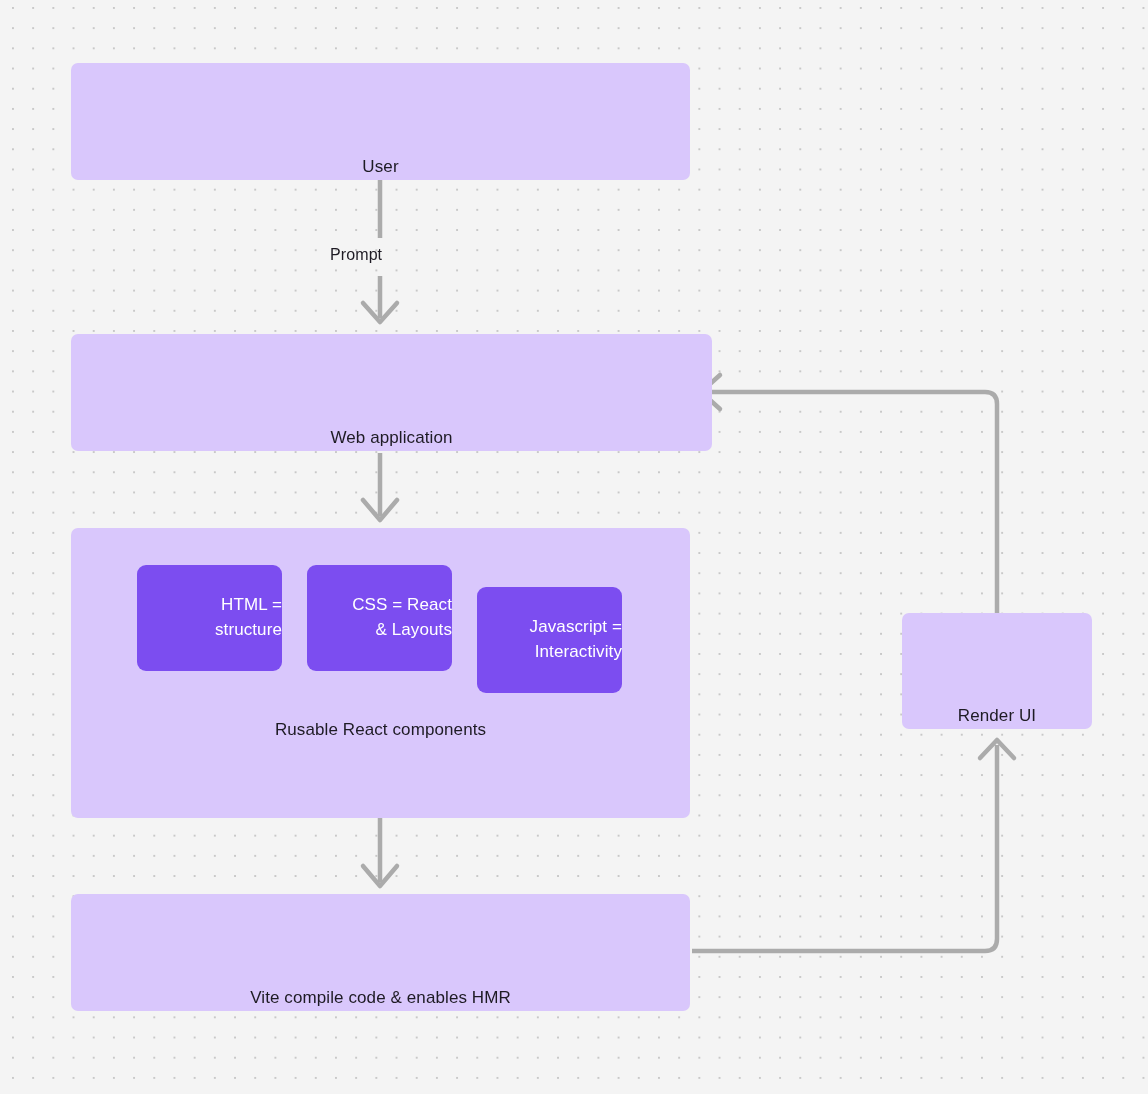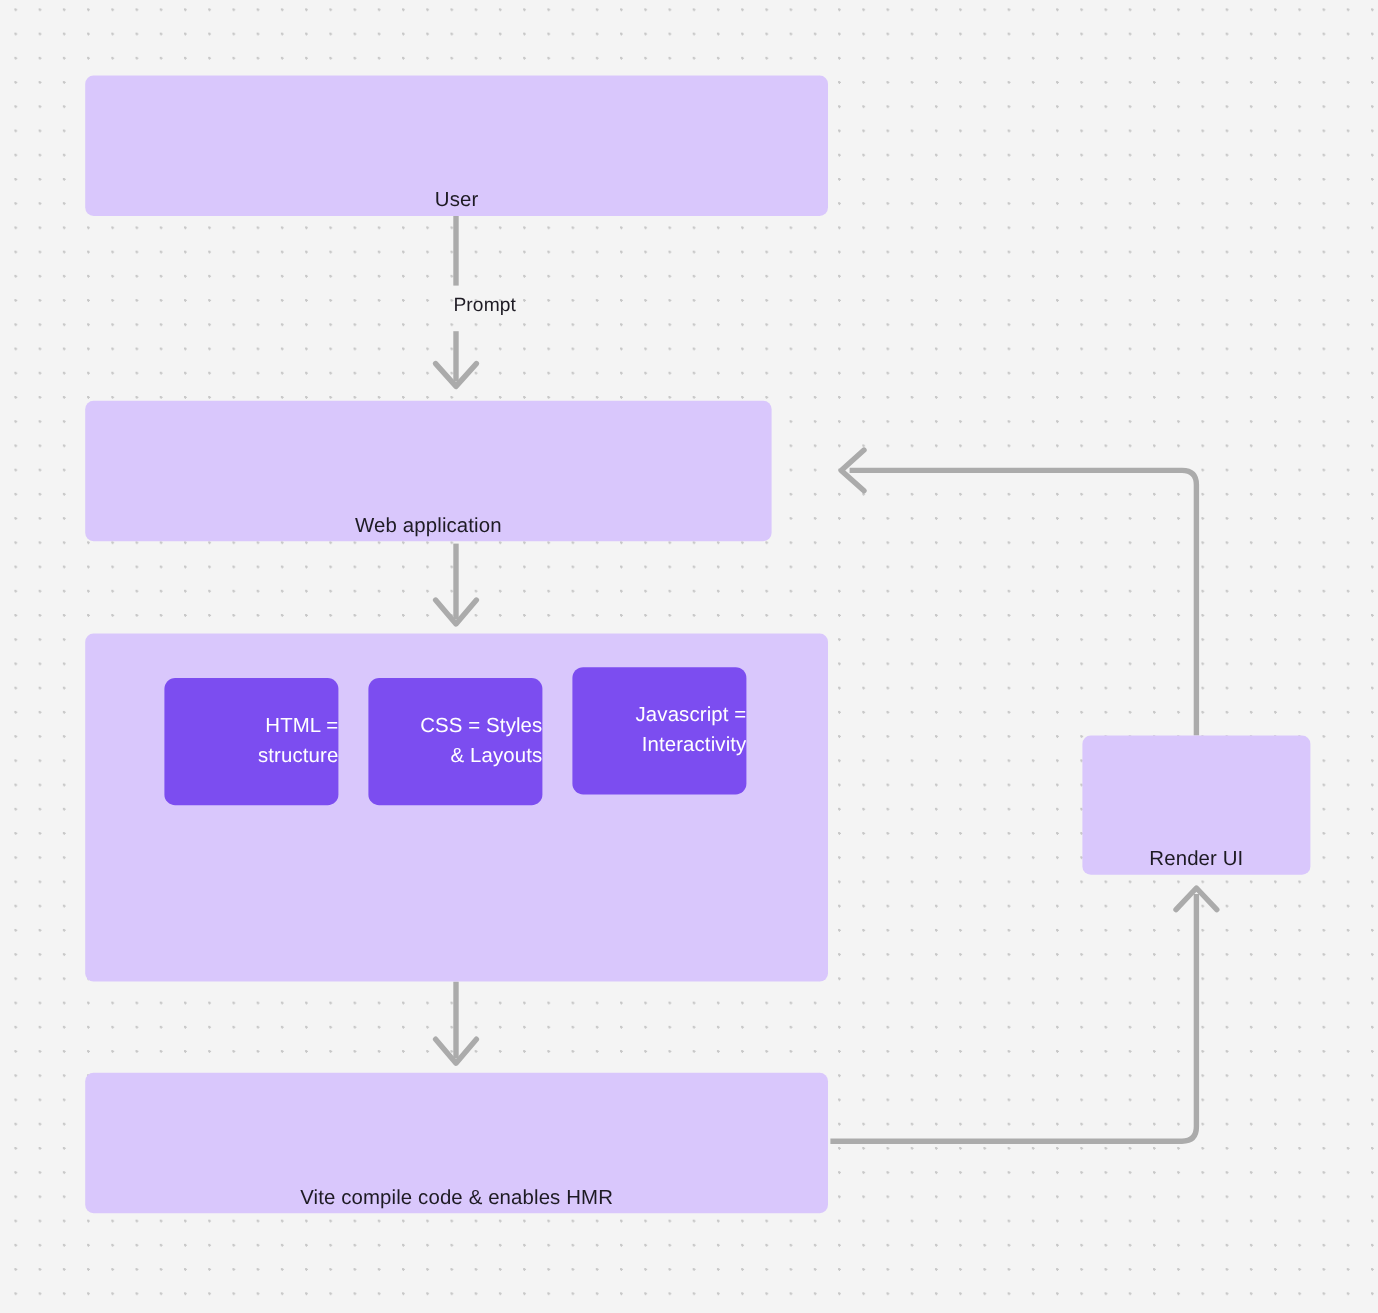--- a/index.html
+++ b/index.html
@@ -45,21 +45,21 @@
     position: absolute;
     text-align: center;
     color: #1E1B24;
     font-size: 17px;
     letter-spacing: 0.1px;
   }
   .edge-label {
     position: absolute;
     font-size: 16px;
     color: #1E1B24;
-    text-align: right;
+    text-align: left;
     background: transparent;
     letter-spacing: 0.1px;
   }
   svg.edges {
     position: absolute;
     left: 0;
     top: 0;
     width: 1148px;
     height: 1094px;
     overflow: visible;
@@ -105,42 +105,45 @@
   </svg>
 
   <div class="node" style="left:71px; top:63px; width:619px; height:117px;">
     <span>User</span>
   </div>
 
   <div class="edge-label" style="left:330px; top:246px; width:100px;">
     <span>Prompt</span>
   </div>
 
-  <div class="node" style="left:71px; top:334px; width:572px; height:117px;">
+  <div class="node" style="left:71px; top:334px; width:641px; height:117px;">
     <span>Web application</span>
   </div>
 
   <div class="node" style="left:71px; top:528px; width:619px; height:290px; display:block;">
   </div>
 
   <div class="node chip" style="left:137px; top:565px; width:145px; height:106px; flex-direction:column;">
     <span>HTML =</span>
     <span>structure</span>
   </div>
 
   <div class="node chip" style="left:307px; top:565px; width:145px; height:106px; flex-direction:column;">
-    <span>CSS = Styles</span>
+    <span>CSS = React</span>
     <span>&amp; Layouts</span>
   </div>
 
-  <div class="node chip" style="left:477px; top:556px; width:145px; height:106px; flex-direction:column;">
+  <div class="node chip" style="left:477px; top:587px; width:145px; height:106px; flex-direction:column;">
     <span>Javascript =</span>
     <span>Interactivity</span>
   </div>
 
+  <div class="group-label" style="left:71px; top:720px; width:619px;">
+    <span>Rusable React components</span>
+  </div>
 
   <div class="node" style="left:902px; top:613px; width:190px; height:116px;">
     <span>Render UI</span>
   </div>
 
   <div class="node" style="left:71px; top:894px; width:619px; height:117px;">
     <span>Vite compile code &amp; enables HMR</span>
   </div>
 
 </div>

